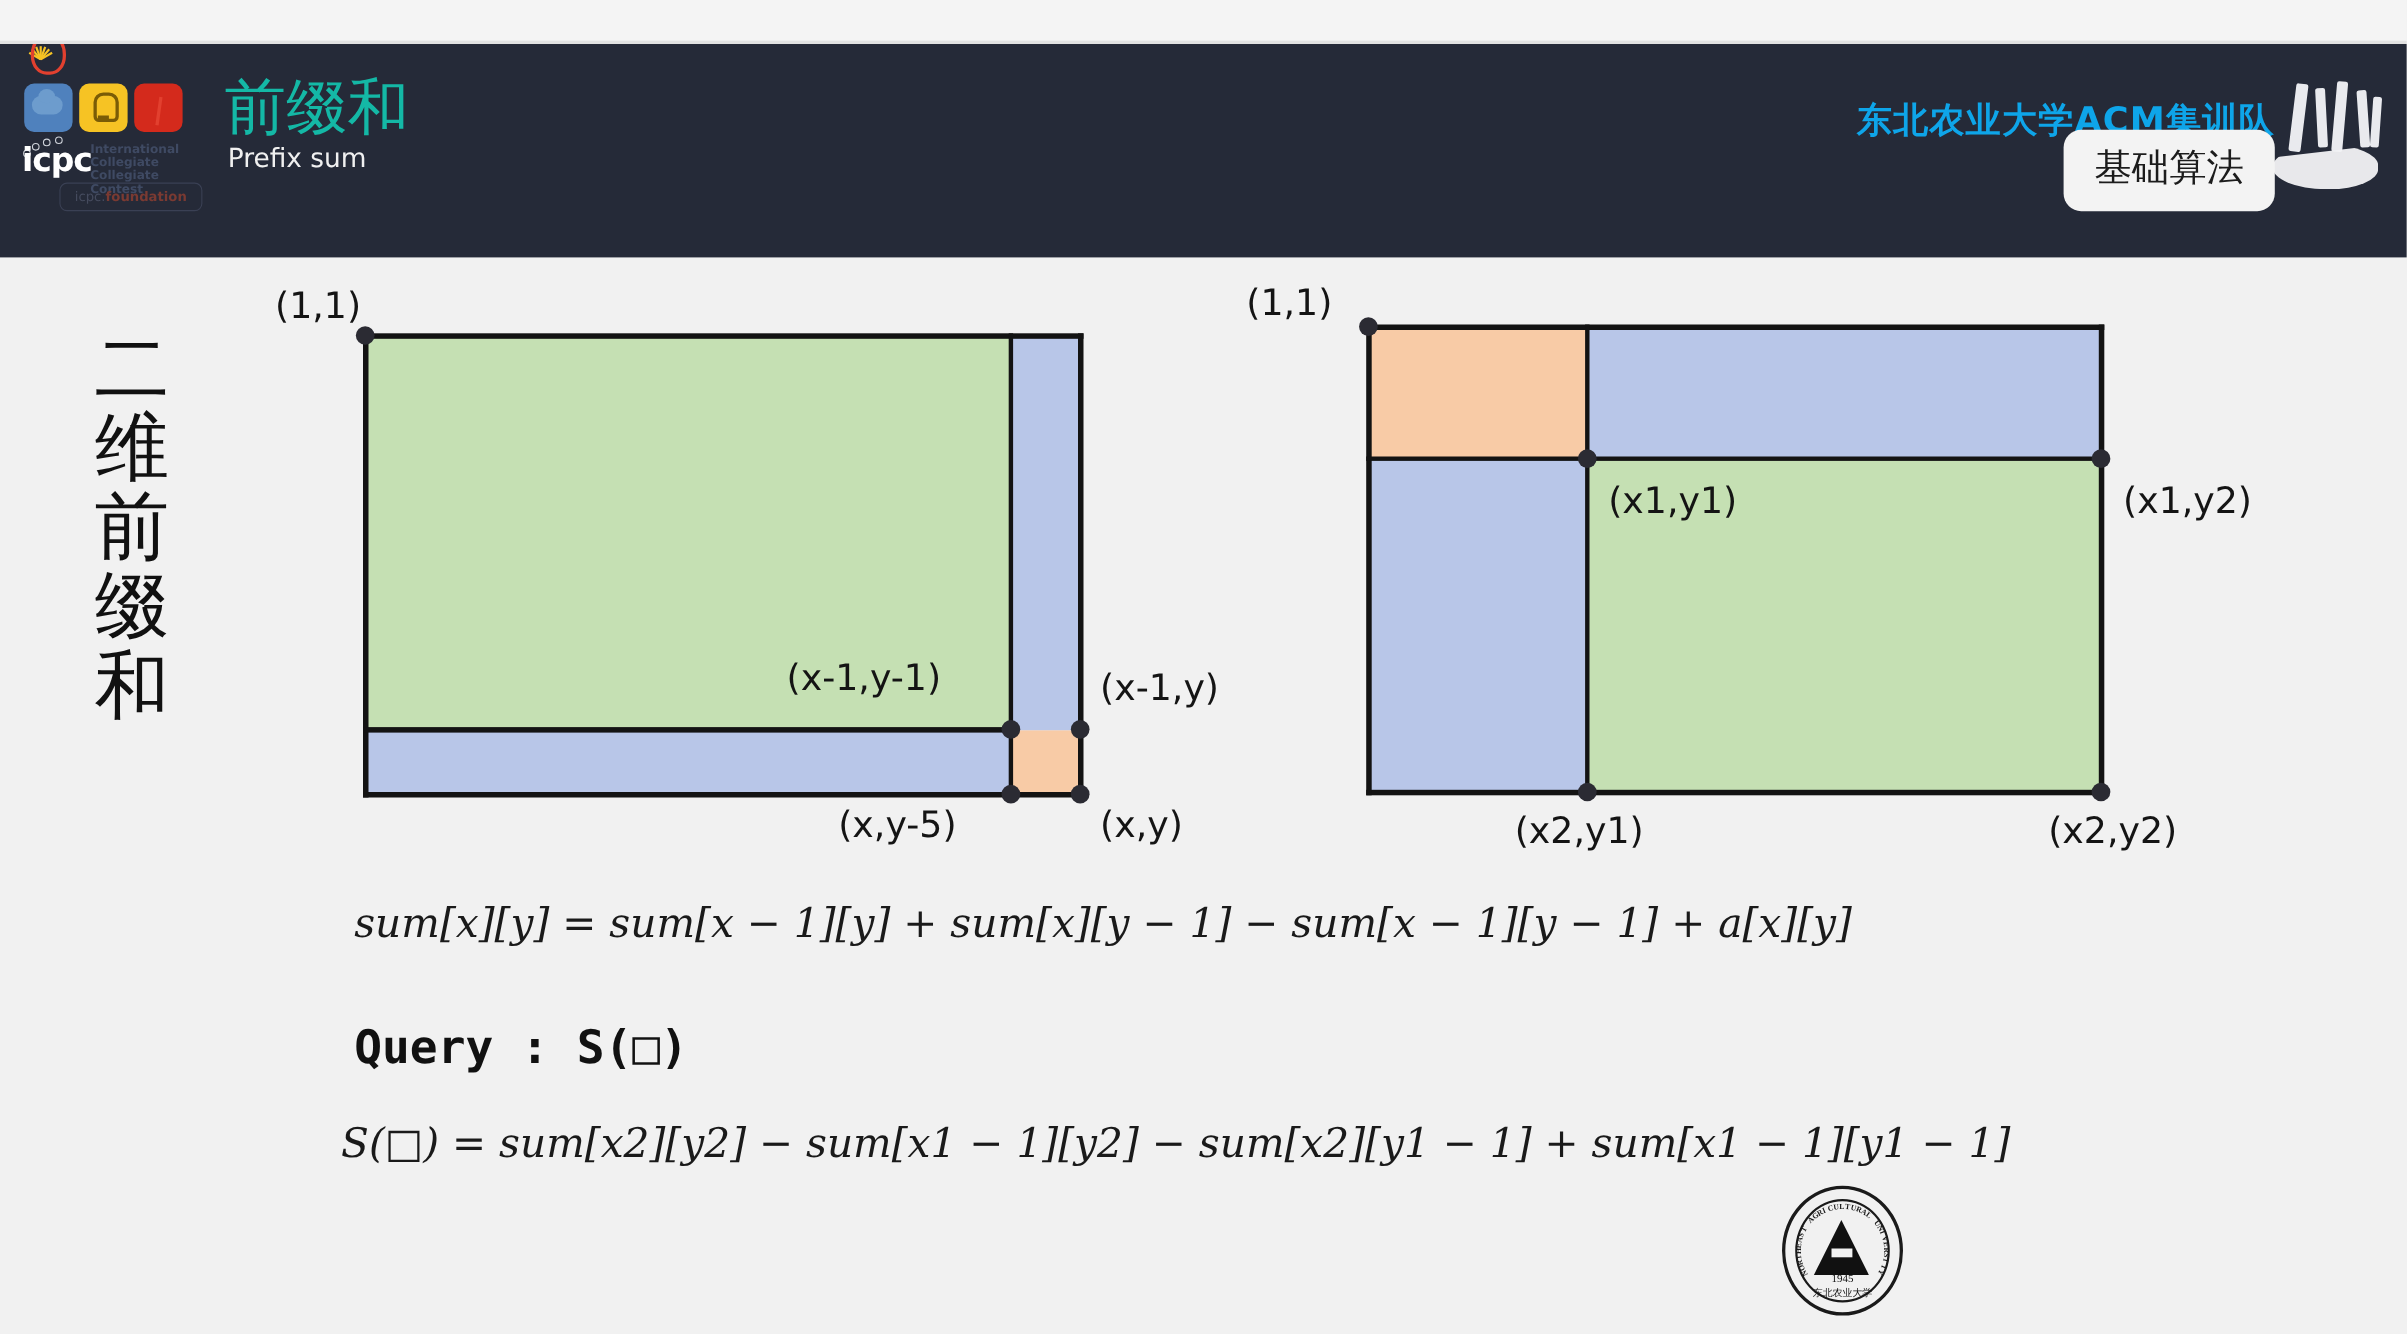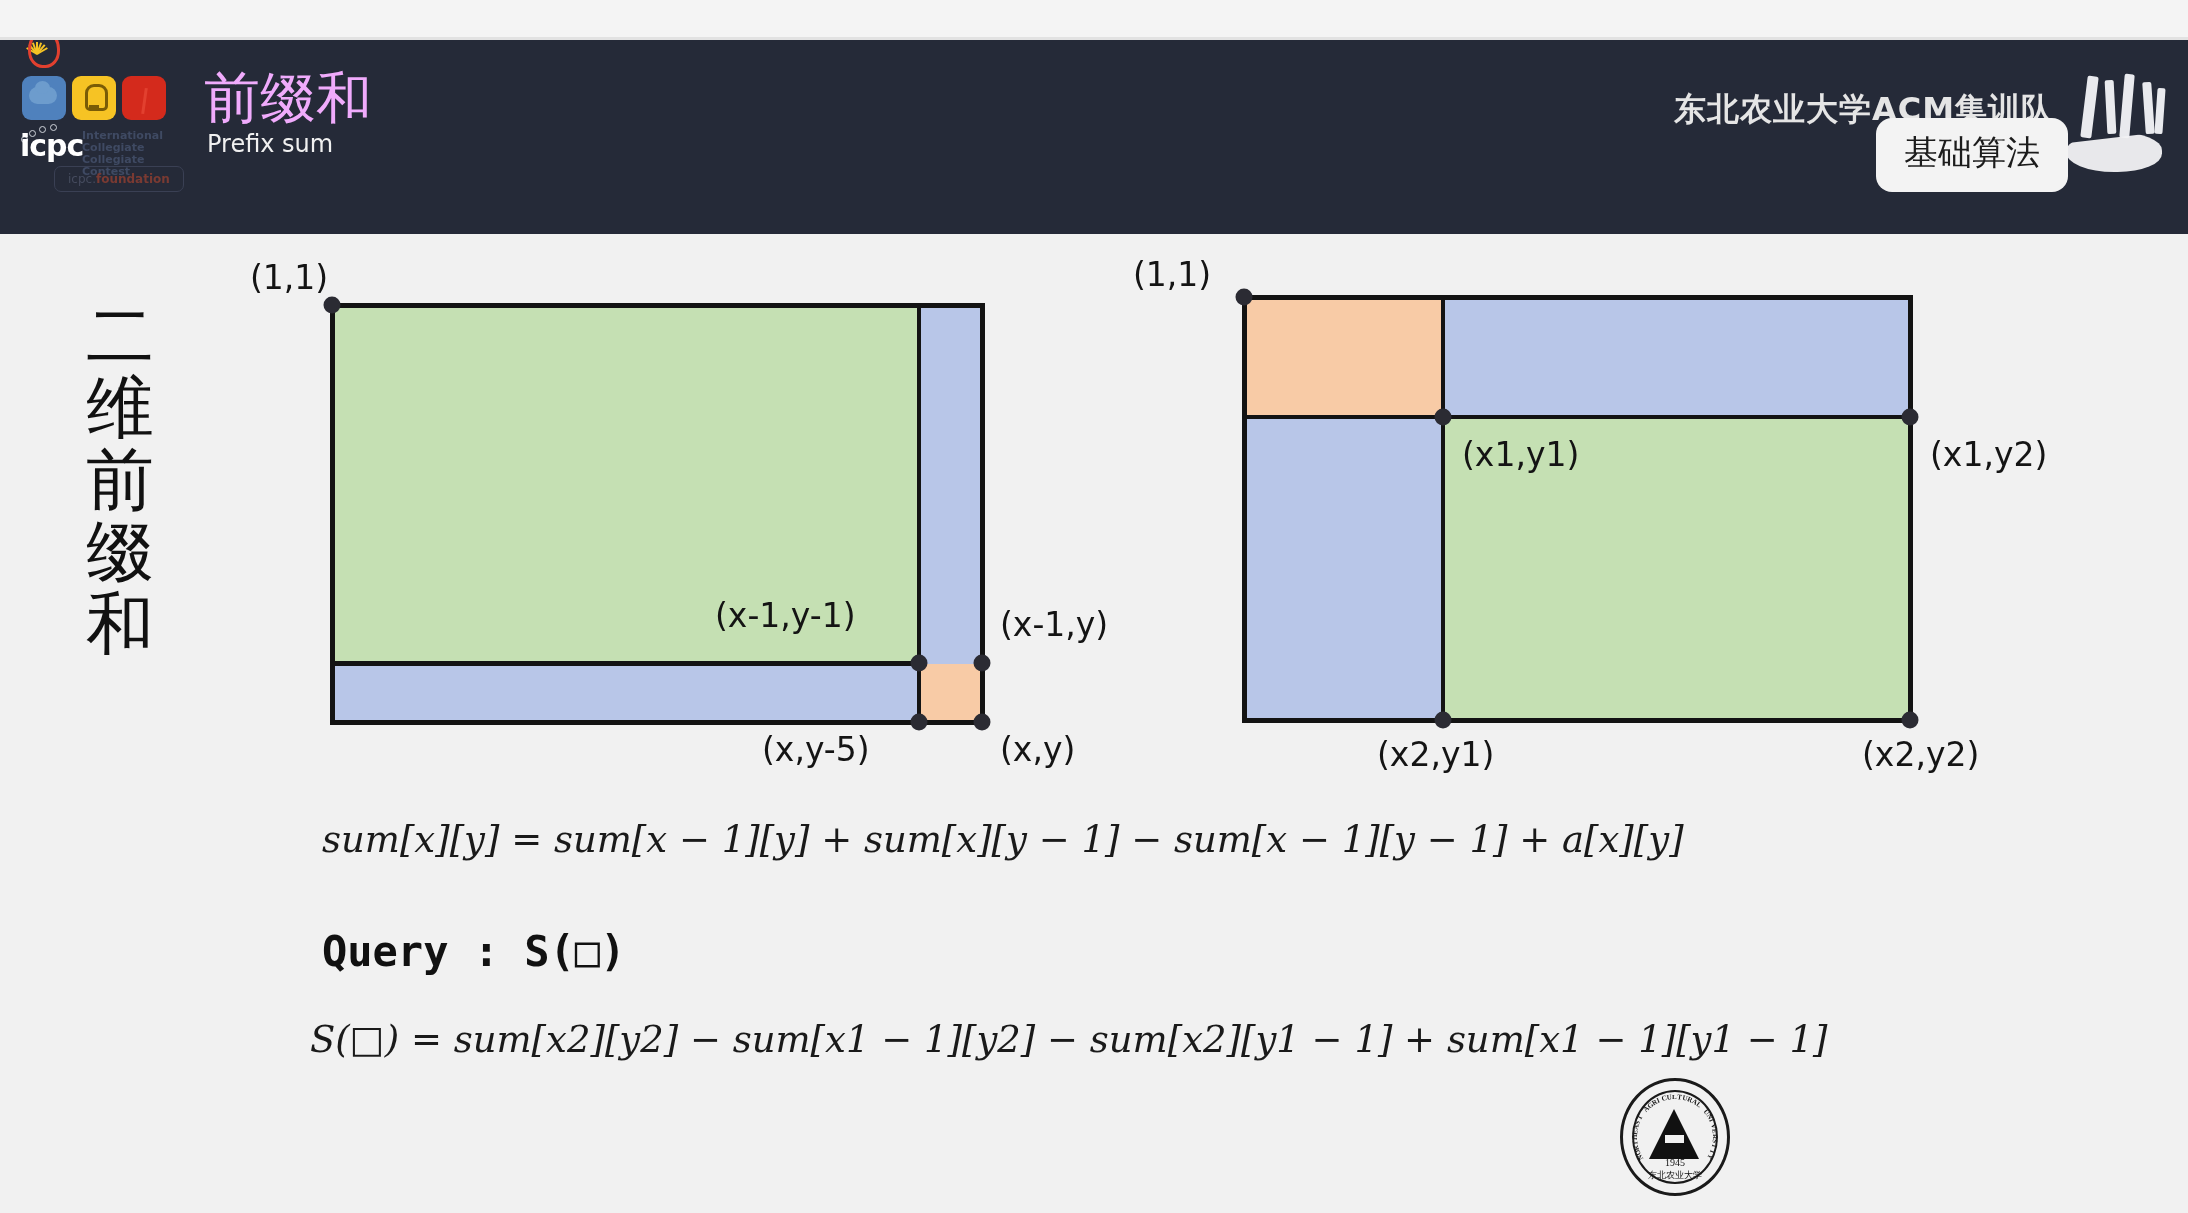--- a/index.html
+++ b/index.html
@@ -33,25 +33,25 @@
   .balloon-tail{position:absolute;left:21px;top:12px;width:3px;height:26px;background:#e2402f;transform:rotate(8deg);}
   .icpc-word{position:absolute;left:2px;top:78px;color:#ffffff;font-size:30px;font-weight:700;letter-spacing:-1px;font-family:"DejaVu Sans",sans-serif;}
   .icpc-dots{position:absolute;left:3px;top:72px;}
   .icpc-dots i{position:absolute;width:5px;height:5px;border:1px solid #cfd3da;border-radius:50%;display:block;}
   .icpc-sub{position:absolute;left:64px;top:80px;width:96px;color:#3f4a63;font-size:11px;line-height:12px;font-weight:700;}
   .icpc-found{position:absolute;left:36px;top:116px;padding:5px 13px;border:1px solid #3a4054;border-radius:7px;font-size:12px;color:#454b5e;}
   .icpc-found b{color:#7a3a32;}
 
   
   #title-wrap{margin-left:26px;margin-top:18px;}
-  #slide-title{color:#f0abfc;font-size:56px;line-height:60px;font-weight:400;font-family:"DejaVu Sans",sans-serif;}
+  #slide-title{color:#14b8a6;font-size:56px;line-height:60px;font-weight:400;font-family:"DejaVu Sans",sans-serif;}
   #slide-subtitle{color:#f0f0f0;font-size:24px;line-height:28px;margin-top:2px;margin-left:3px;font-weight:400;}
 
   
-  #org-name{position:absolute;right:134px;top:48px;color:#e5e5e5;font-size:32px;font-weight:700;letter-spacing:1px;white-space:nowrap;}
+  #org-name{position:absolute;right:120px;top:48px;color:#0ea5e9;font-size:32px;font-weight:700;letter-spacing:1px;white-space:nowrap;}
   #chapter-badge{position:absolute;right:120px;top:78px;background:#f3f3f3;color:#1c1c1c;
      font-size:34px;padding:12px 28px 16px 28px;border-radius:16px;white-space:nowrap;}
   #team-mark{position:absolute;right:8px;top:34px;width:128px;height:118px;}
   .bar{position:absolute;background:#e9eaee;border-radius:2px;}
   .swoosh{position:absolute;left:14px;top:58px;width:96px;height:40px;background:#f2f2f4;
      border-radius:50% 46% 46% 50%;clip-path:polygon(0 28%,100% 0,100% 100%,0 100%);opacity:.95;}
 
   
   #vertical-title{position:absolute;left:60px;top:300px;width:120px;
      font-size:68px;line-height:72px;color:#111;letter-spacing:0;text-align:center;

